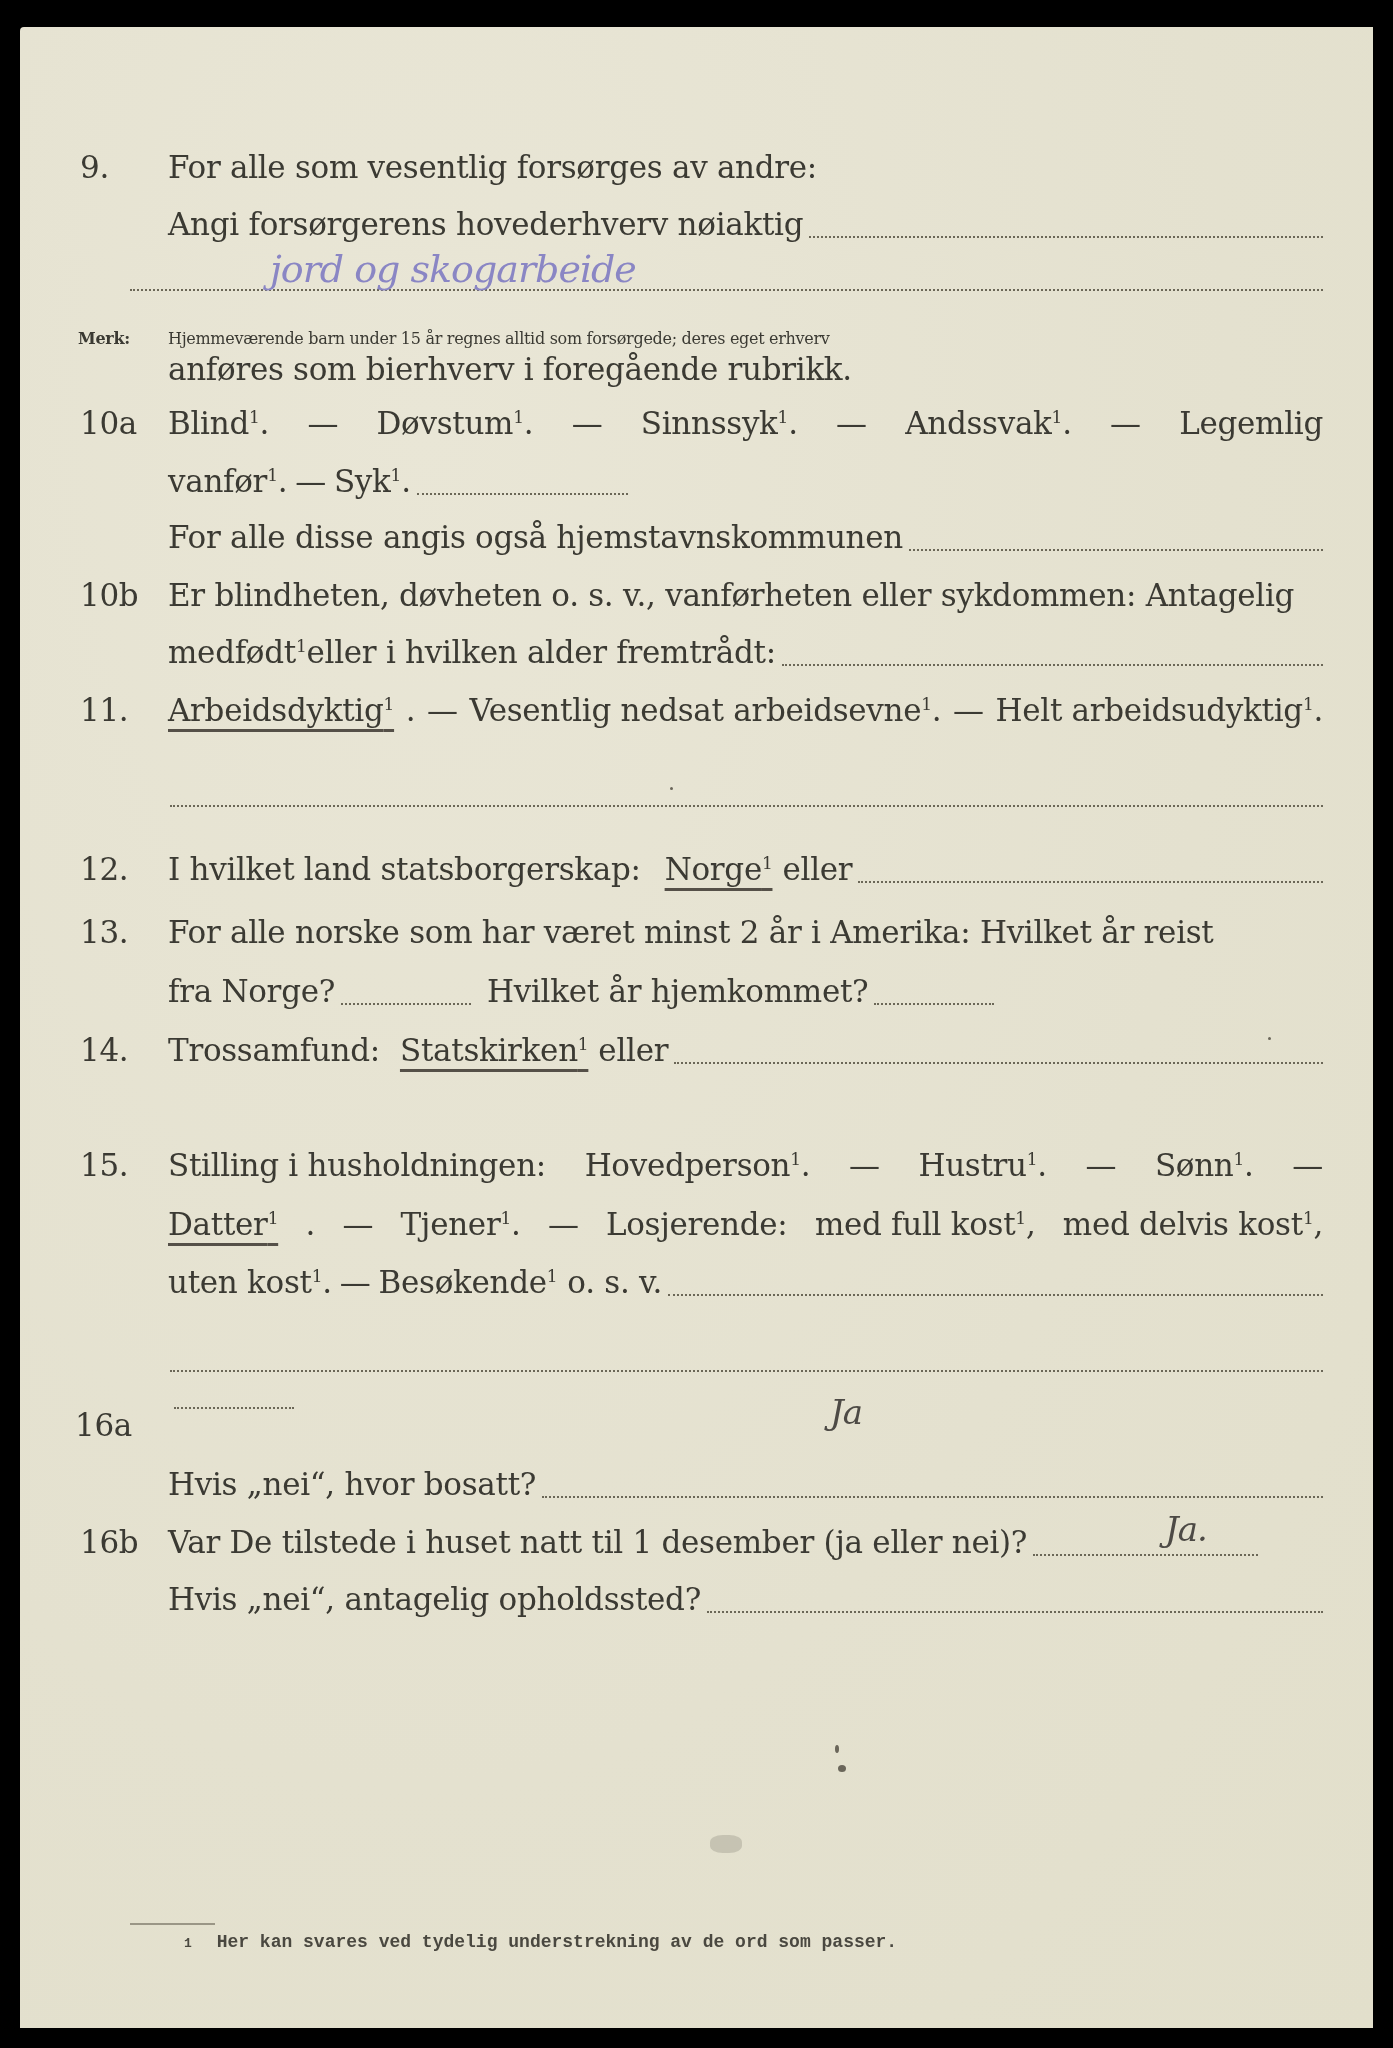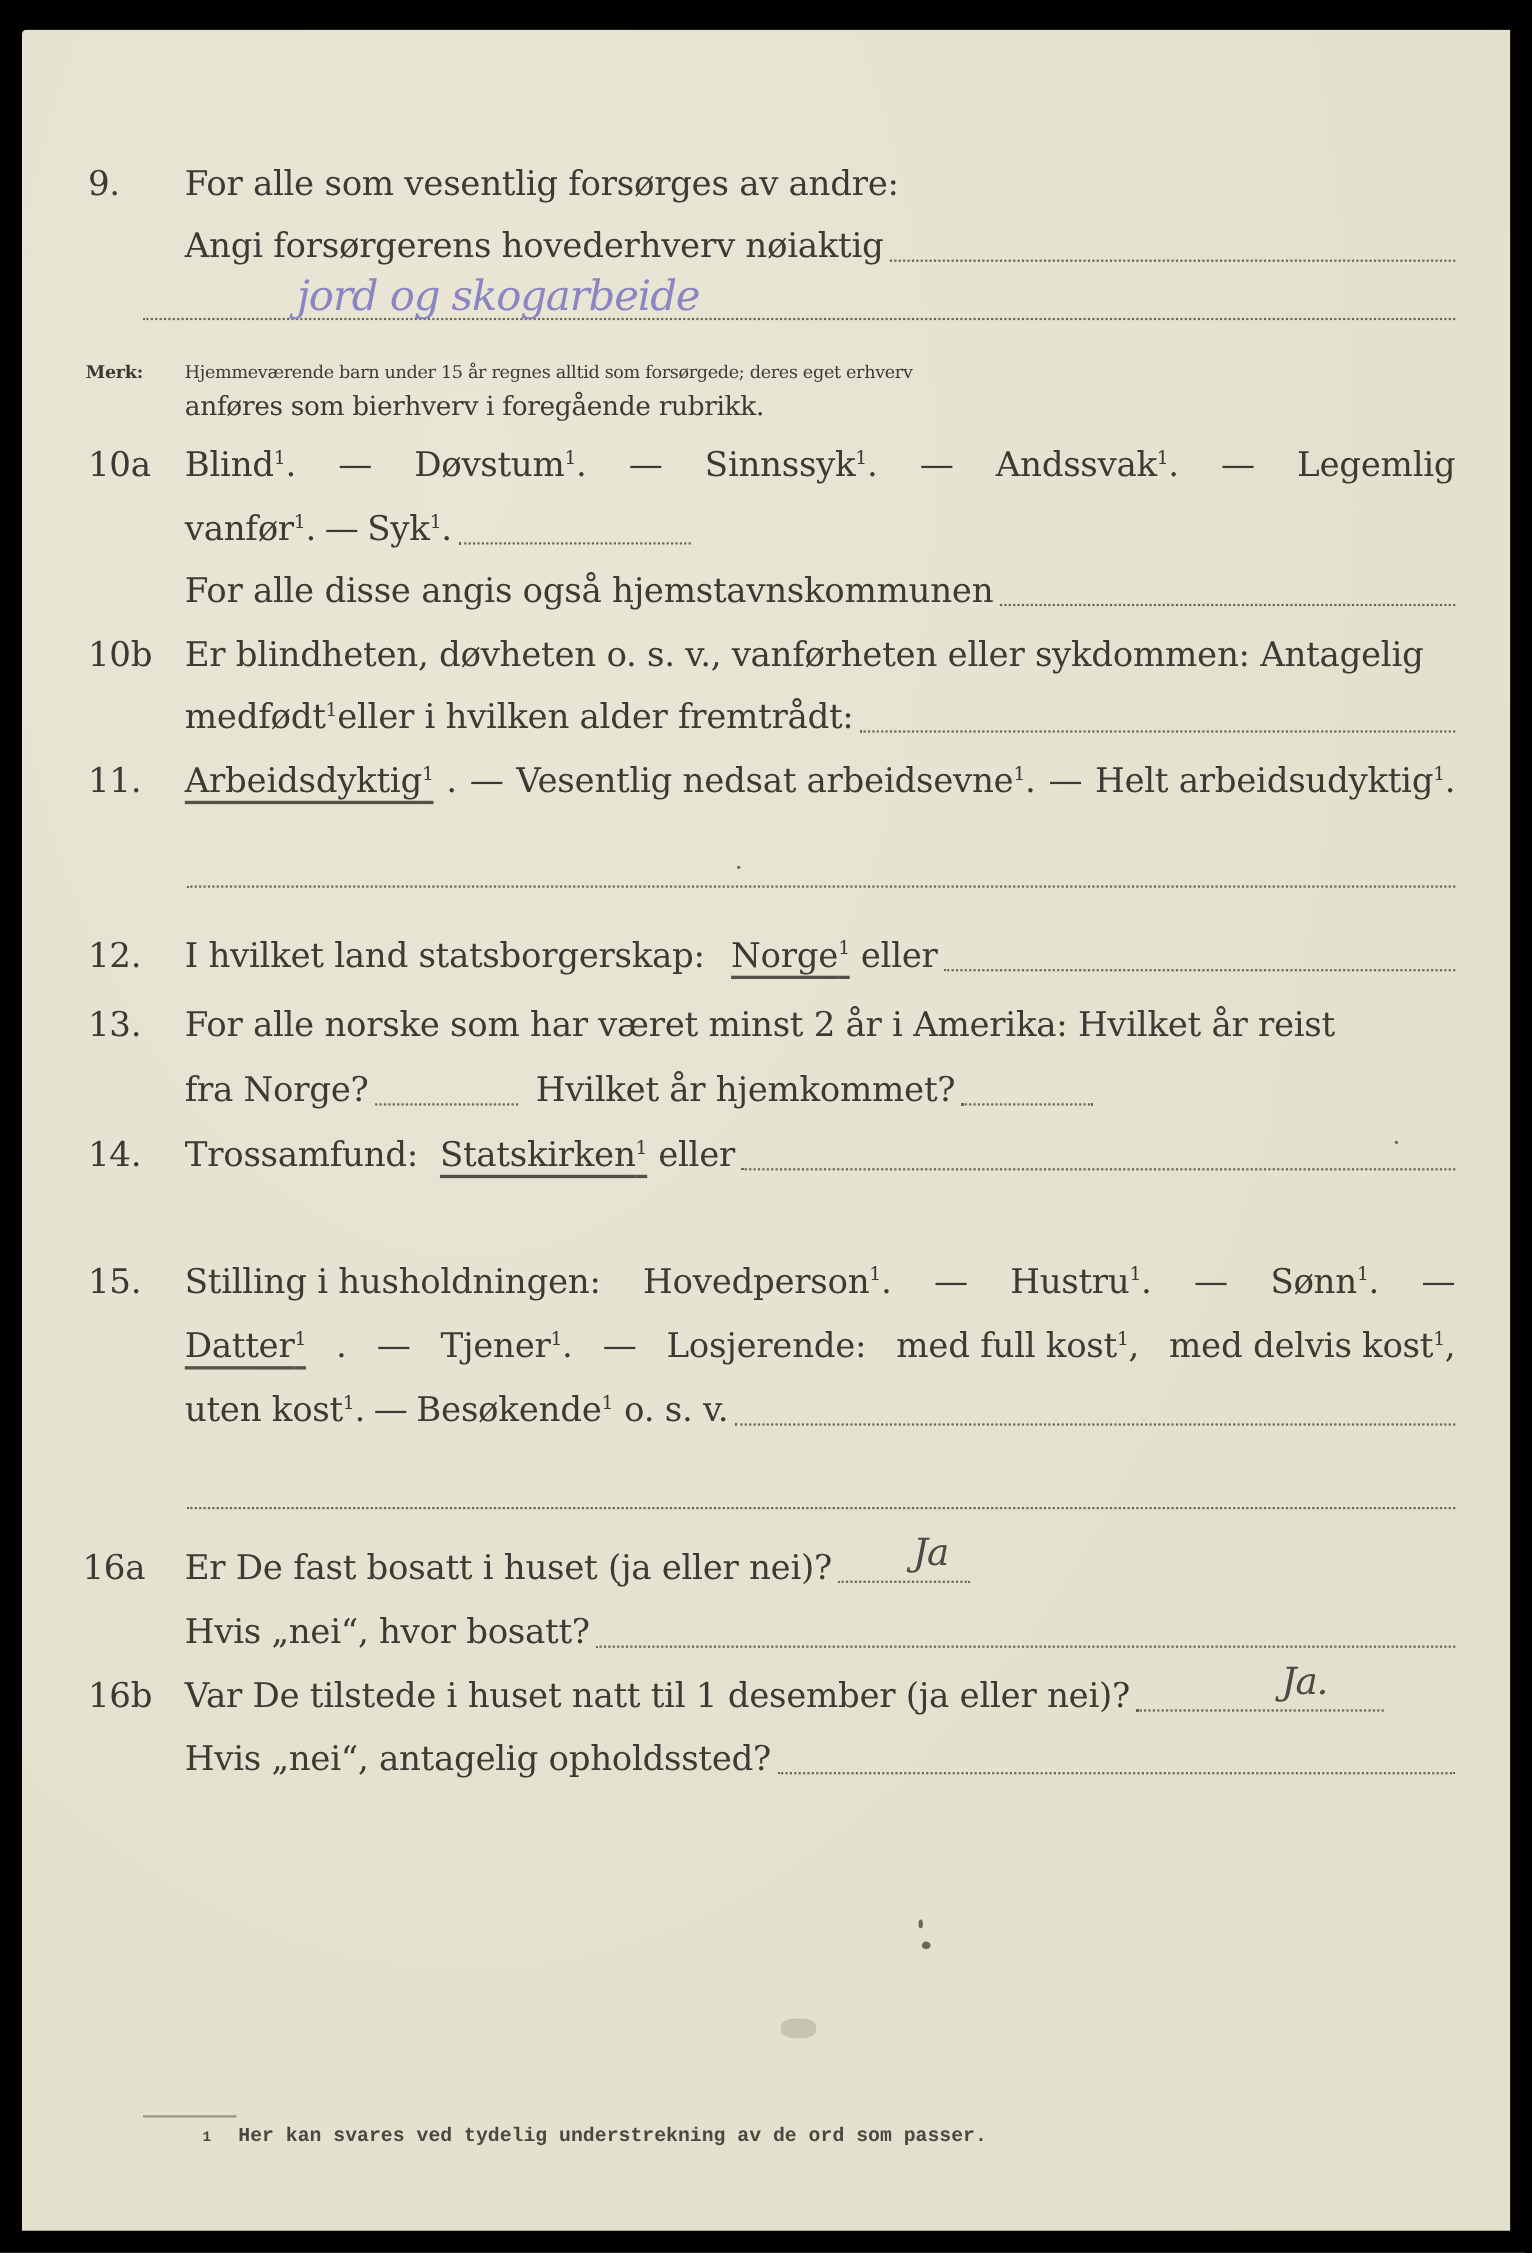--- a/index.html
+++ b/index.html
@@ -69,21 +69,21 @@
       <span class="dots"></span>
     </span>
   </div>
   <div class="fullline" style="top:262px; left:110px"></div>
   <span class="hand purple" style="left:250px; top:220px">jord og skogarbeide</span>
 
   <div class="row sm" style="top:292px; font-size:16px">
     <span class="num" style="left:58px; font-weight:bold">Merk:</span>
     <span class="txt">Hjemmeværende barn under 15 år regnes alltid som forsørgede; deres eget erhverv</span>
   </div>
-  <div class="row sm" style="top:322px; font-size:24px">
+  <div class="row sm" style="top:322px; font-size:31px">
     <span class="txt">anføres som bierhverv i foregående rubrikk.</span>
   </div>
 
   <div class="row" style="top:376px">
     <span class="num">10a</span>
     <span class="txt full">
       <span><span>Blind</span><span class="sup">1</span><span>.</span></span>
       <span>—</span>
       <span><span>Døvstum</span><span class="sup">1</span><span>.</span></span>
       <span>—</span>
@@ -198,21 +198,20 @@
       <span><span>Besøkende</span><span class="sup">1</span></span>
       <span style="margin-left:10px">o. s. v.</span>
       <span class="dots"></span>
     </span>
   </div>
   <div class="fullline" style="top:1343px"></div>
 
   <div class="row" style="top:1378px">
     <span class="num" style="left:55px">16a</span>
     <span class="txt" style="width:800px">
-      <span>Er De fast bosatt i huset (ja eller nei)?</span>
       <span class="dots fixed" style="width:120px"></span>
     </span>
   </div>
   <span class="hand" style="left:810px; top:1365px">Ja</span>
   <div class="row" style="top:1437px">
     <span class="txt full">
       <span>Hvis „nei“, hvor bosatt?</span>
       <span class="dots"></span>
     </span>
   </div>

